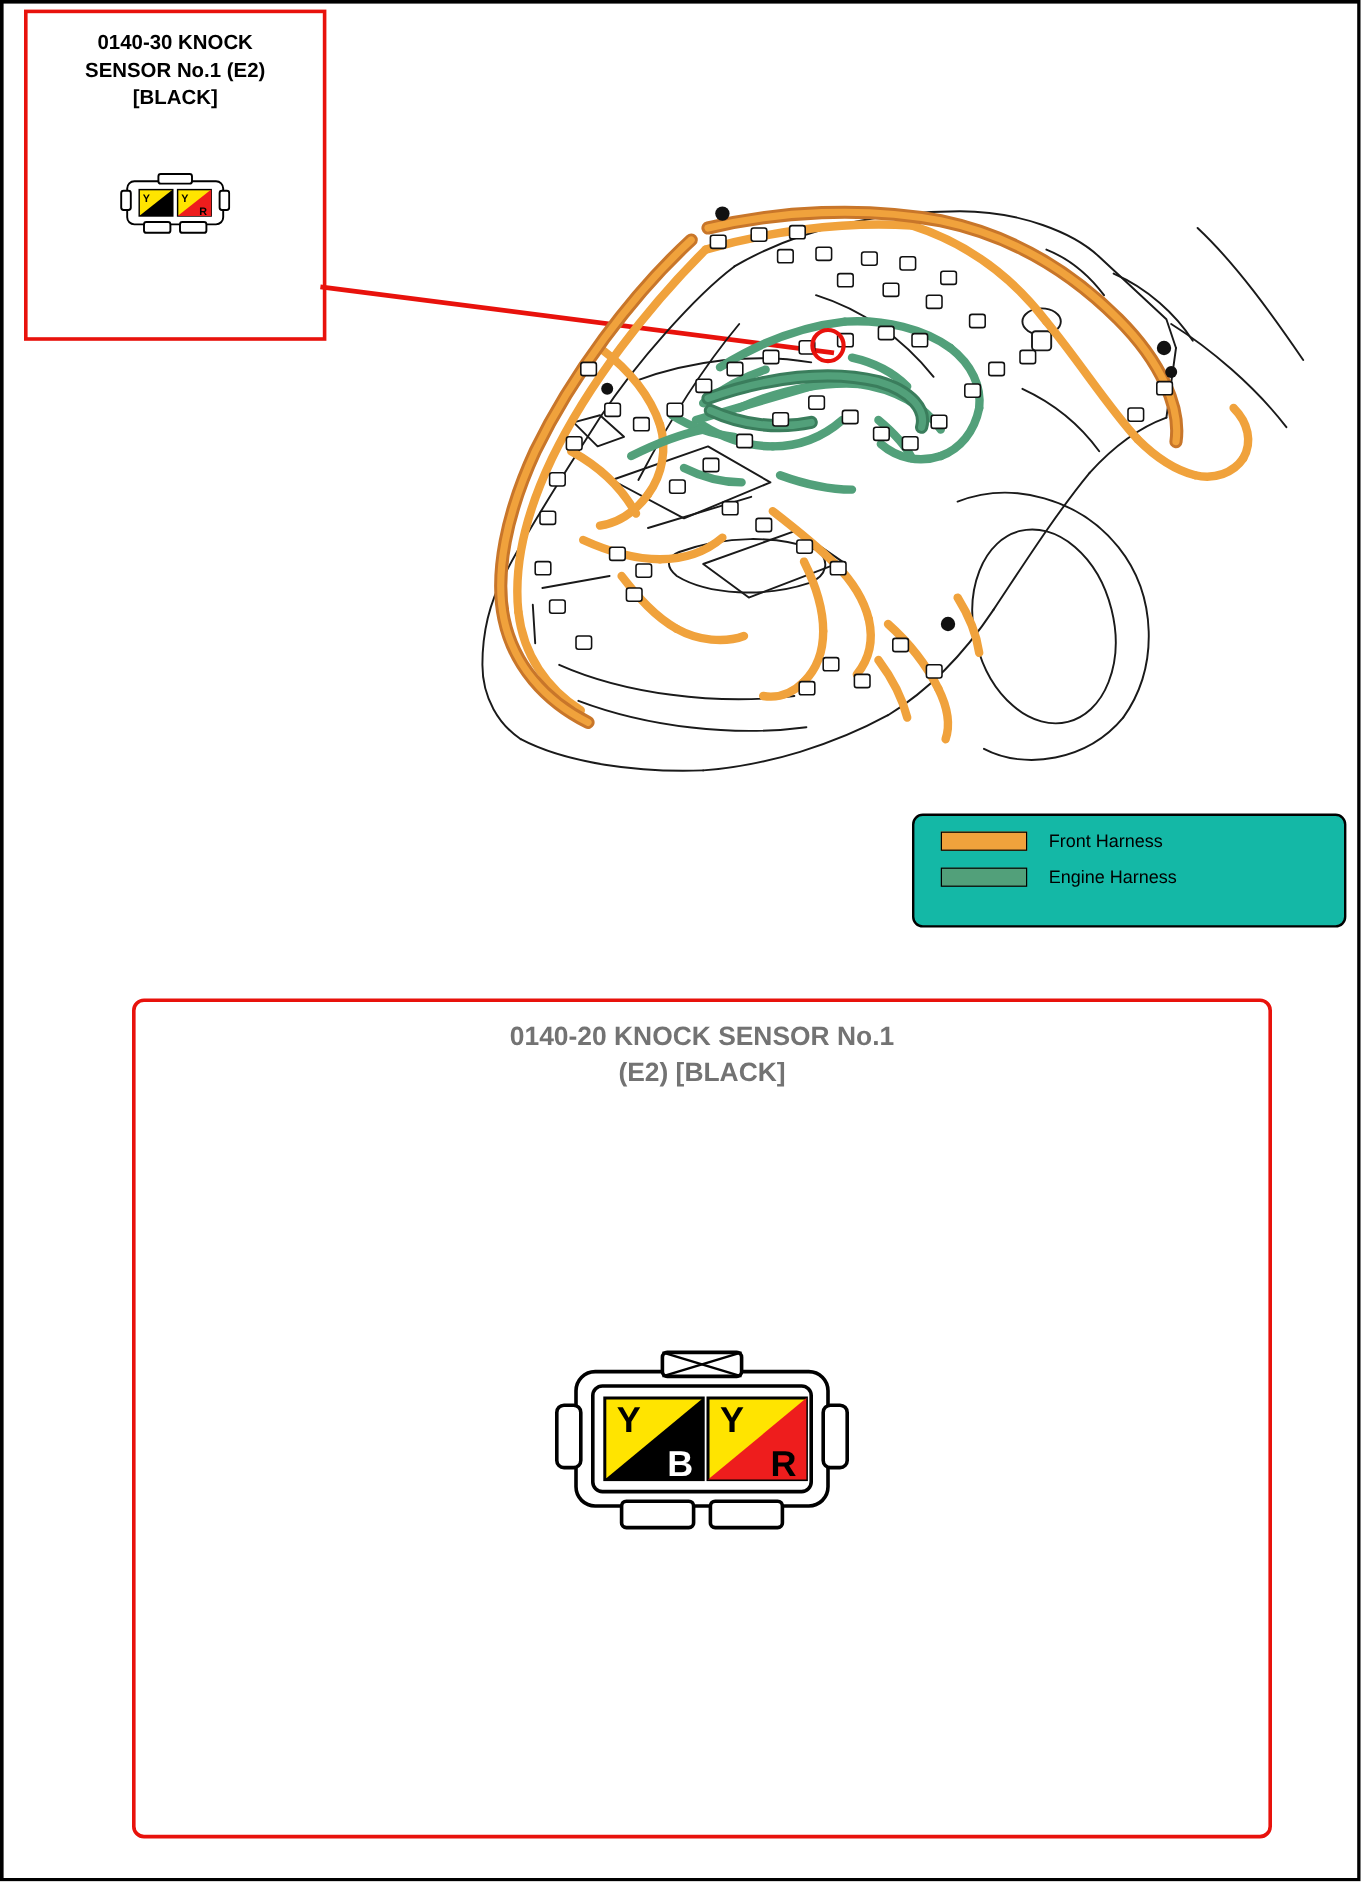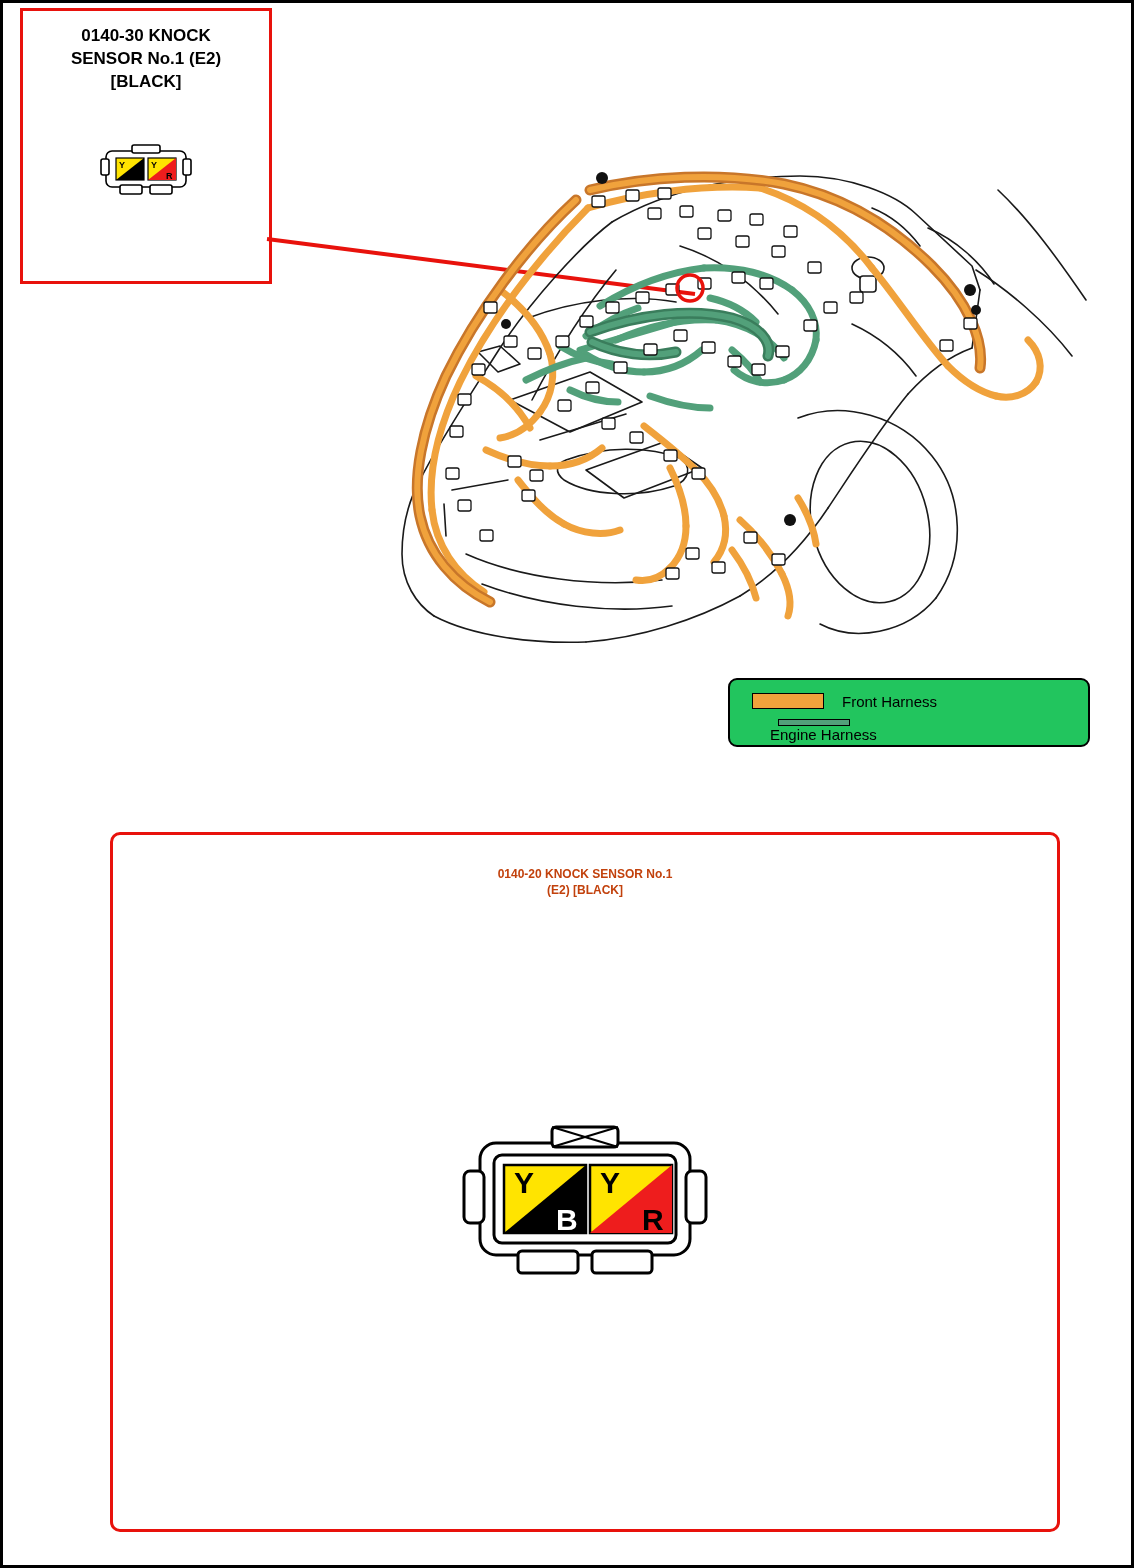--- a/index.html
+++ b/index.html
@@ -74,38 +74,38 @@
     position: absolute;
     left: 380px;
     top: 150px;
     width: 740px;
     height: 510px;
   }
 
   
   #legend-box {
     position: absolute;
-    left: 728px;
+    left: 760px;
     top: 678px;
     width: 362px;
-    height: 69px;
+    height: 95px;
     border: 2px solid #000;
     border-radius: 9px;
     box-sizing: border-box;
-    background: #22c55e;
+    background: #14b8a6;
   }
   .legend-row {
     position: absolute;
     left: 22px;
     height: 24px;
     display: flex;
     align-items: center;
   }
   .legend-row.r0 { top: 9px; }
-  .legend-row.r1 { top: 39px; flex-direction: column; }
+  .legend-row.r1 { top: 39px; }
   .legend-swatch {
     width: 72px;
     height: 16px;
     border: 1px solid #000;
     box-sizing: border-box;
   }
   .legend-label {
     margin-left: 18px;
     font-size: 15px;
     color: #000;
@@ -123,26 +123,25 @@
     border-radius: 10px;
     box-sizing: border-box;
     background: #fff;
   }
   #detail-title {
     position: absolute;
     left: 0;
     top: 14px;
     width: 100%;
     text-align: center;
-    font-size: 12px;
+    font-size: 22px;
     font-weight: bold;
     line-height: 1.35;
-    color: #c2410c;
+    color: #737373;
     white-space: pre-line;
-    margin-top: 17px;
   }
   #detail-connector {
     position: absolute;
     left: 50%;
     top: 290px;
     transform: translateX(-50%);
   }
 </style>
 </head>
 <body>

